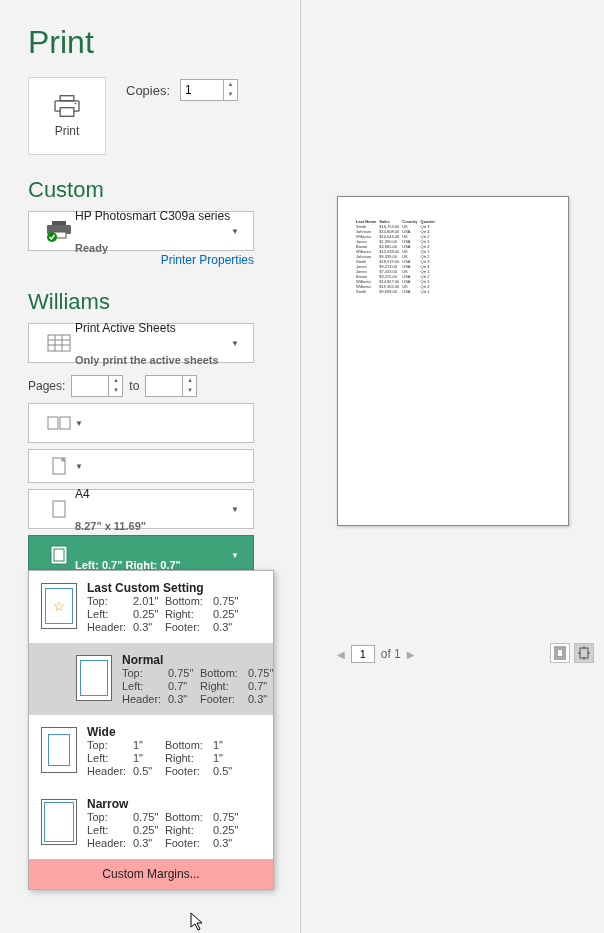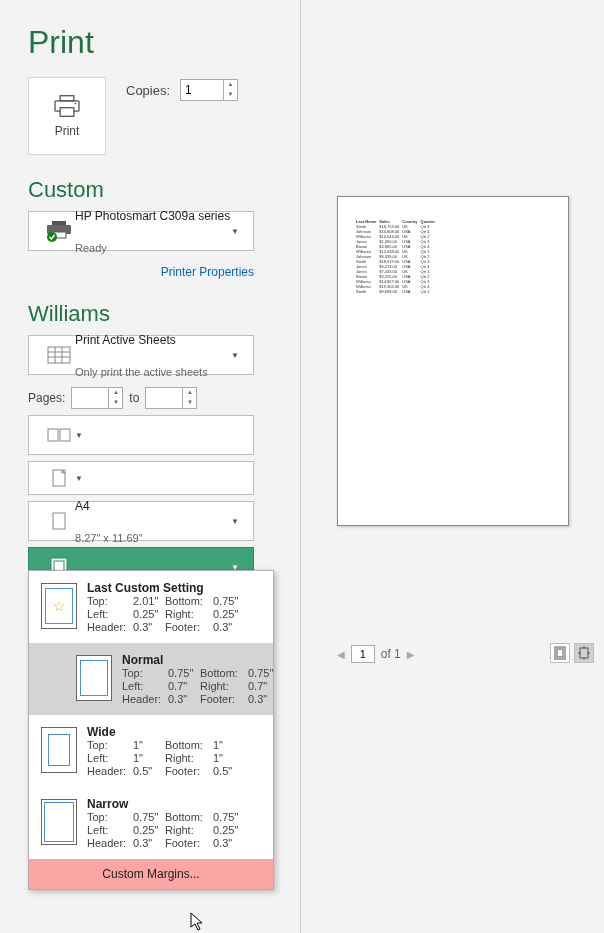--- a/index.html
+++ b/index.html
@@ -17,26 +17,26 @@
 .spinner .arrows { display: flex; flex-direction: column; border-left: 1px solid #ababab; width: 14px; }
 .spinner .arrows div { flex: 1; font-size: 6px; line-height: 9px; text-align: center; color: #666; cursor: pointer; }
 
 .section-title { font-size: 22px; color: #217346; font-weight: 400; margin-top: 22px; margin-bottom: 8px; display: flex; align-items: center; justify-content: space-between; }
 .info-icon { width: 14px; height: 14px; border: 1px solid #0078d4; border-radius: 50%; color: #0078d4; font-size: 9px; line-height: 12px; text-align: center; font-style: italic; font-family: Georgia, serif; }
 
 .dropdown { width: 226px; border: 1px solid #c0c0c0; background: #fff; display: flex; align-items: center; padding: 4px 14px; position: relative; cursor: pointer; }
 .dropdown .icon { width: 32px; display: flex; align-items: center; justify-content: center; }
 .dropdown .text { flex: 1; font-size: 12px; }
 .dropdown .text .l1 { color: #222; }
-.dropdown .text .l2 { color: #666; font-size: 11px; margin-top: 19px; }
+.dropdown .text .l2 { color: #666; font-size: 11px; margin-top: 19px; font-weight: bold; }
 .dropdown .caret { font-size: 8px; color: #555; }
 .dropdown.active { background: #3fa37a; border-color: #2e8a62; }
 .dropdown.active .l1, .dropdown.active .l2, .dropdown.active .caret { color: #fff; }
 
-.link { font-size: 12px; color: #0066cc; text-align: right; width: 226px; margin-top: 14px; cursor: pointer; }
+.link { font-size: 12px; color: #0066cc; text-align: right; width: 226px; margin-top: 2px; cursor: pointer; }
 
 .pages-row { display: flex; align-items: center; gap: 6px; margin-top: 6px; font-size: 12px; color: #444; }
 .pages-row .spinner input { width: 36px; }
 
 .settings-stack { display: flex; flex-direction: column; gap: 6px; margin-top: 6px; }
 
 .margin-popup { position: absolute; left: 28px; top: 570px; width: 246px; background: #fff; border: 1px solid #b0b0b0; box-shadow: 2px 2px 6px rgba(0,0,0,0.25); }
 .margin-option { display: flex; padding: 10px 10px 10px 12px; gap: 10px; cursor: pointer; }
 .margin-option.selected { background: #d4d4d4; padding-left: 47px; }
 .margin-thumb { width: 36px; height: 46px; border: 1px solid #666; background: #fff; position: relative; flex-shrink: 0; margin-top: 2px; }

